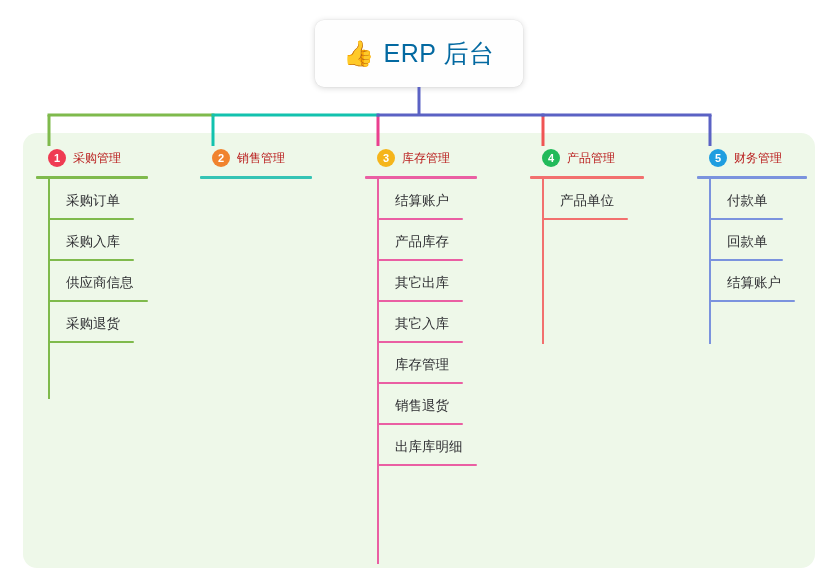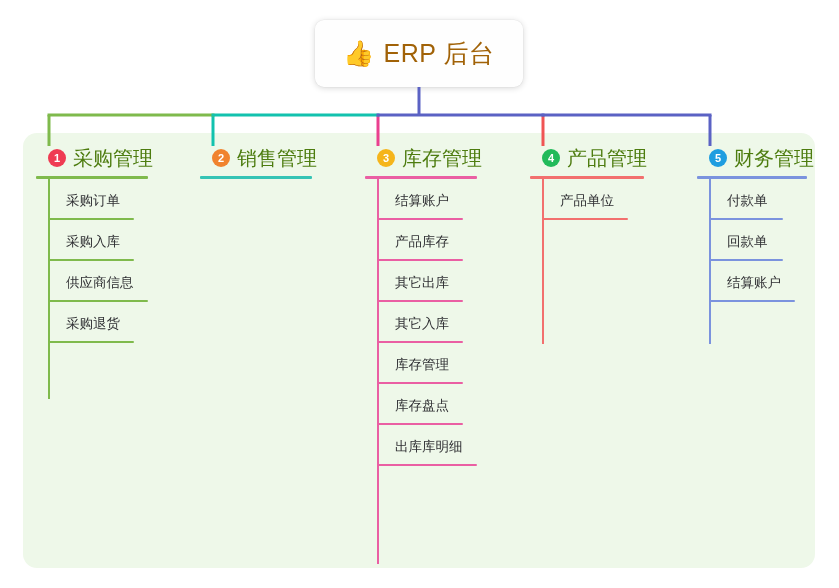--- a/index.html
+++ b/index.html
@@ -28,21 +28,21 @@
     border-radius: 9px;
     box-shadow: 0 1px 6px rgba(0,0,0,0.16), 0 0 0 0.5px rgba(0,0,0,0.04);
     display: flex;
     align-items: center;
     justify-content: center;
     gap: 9px;
   }
   #root-emoji { font-size: 25px; line-height: 1; }
   #root-title {
     font-size: 25px;
-    color: #a16207;
+    color: #0369a1;
     letter-spacing: 0.5px;
     white-space: nowrap;
   }
 
   
   #connectors {
     position: absolute;
     left: 0; top: 0;
     width: 839px; height: 588px;
     pointer-events: none;
@@ -75,22 +75,22 @@
     width: 18px; height: 18px;
     border-radius: 50%;
     color: #ffffff;
     font-size: 11px;
     line-height: 18px;
     text-align: center;
     font-weight: bold;
     flex: none;
   }
   .col-title {
-    font-size: 20px;
-    color: #4d7c0f;
+    font-size: 12px;
+    color: #b91c1c;
     white-space: nowrap;
   }
   .head-rule {
     height: 3px;
     margin-top: 6px;
     border-radius: 1px;
   }
   .col-body {
     position: relative;
     margin-left: 12px;
@@ -204,21 +204,21 @@
           </div>
           <div class="leaf">
             <span class="leaf-label">其它入库</span>
             <div class="leaf-rule" style="background: rgb(234, 95, 163); width: 86px;"></div>
           </div>
           <div class="leaf">
             <span class="leaf-label">库存管理</span>
             <div class="leaf-rule" style="background: rgb(234, 95, 163); width: 86px;"></div>
           </div>
           <div class="leaf">
-            <span class="leaf-label">库存盘点</span>
+            <span class="leaf-label">销售退货</span>
             <div class="leaf-rule" style="background: rgb(234, 95, 163); width: 86px;"></div>
           </div>
           <div class="leaf">
             <span class="leaf-label">出库库明细</span>
             <div class="leaf-rule" style="background: rgb(234, 95, 163); width: 100px;"></div>
           </div>
         </div>
       </div>
       <div class="column" style="left: 530px; width: 114px;">
         <div class="col-head">

